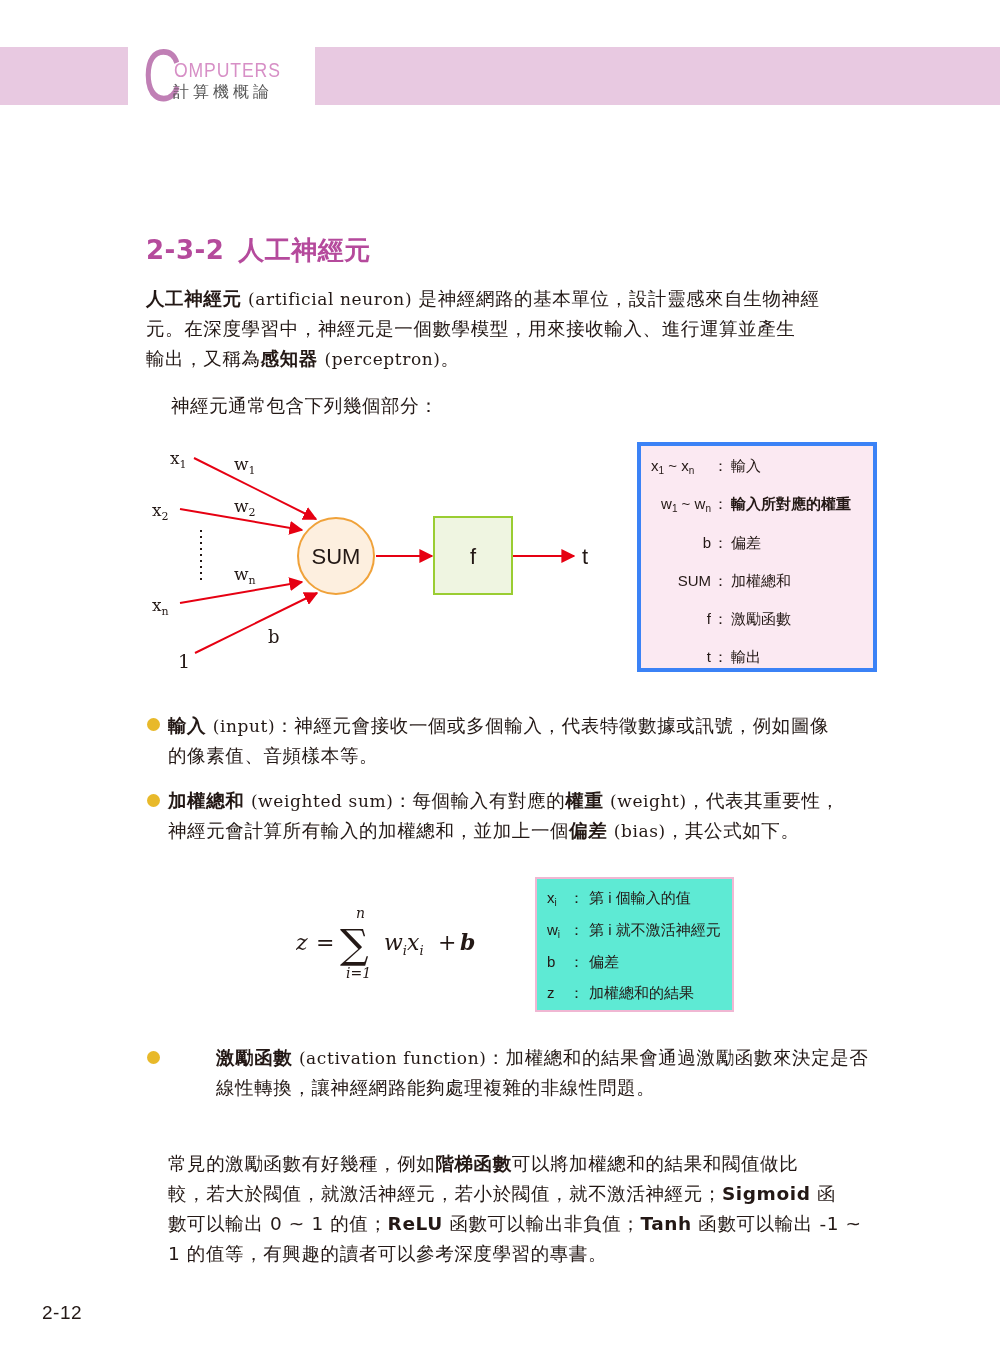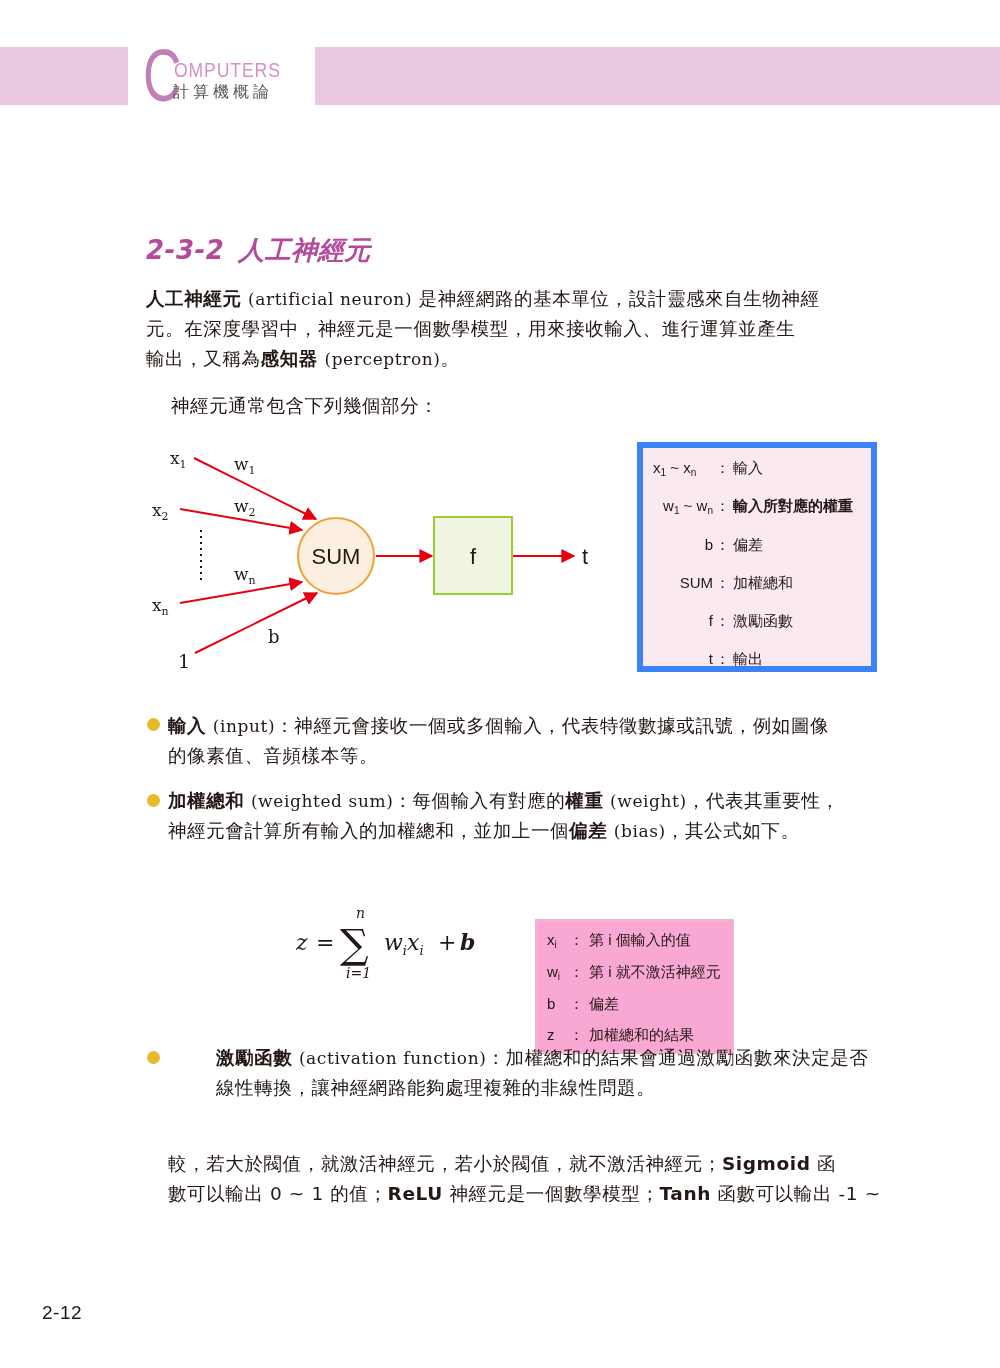--- a/index.html
+++ b/index.html
@@ -10,48 +10,48 @@
   
   .band-left { left:0; top:47px; width:128px; height:58px; background:#e8c9e1; }
   .band-right { left:315px; top:47px; width:685px; height:58px; background:#e8c9e1; }
   .logo-c { left:143px; top:43px; font-family:"Liberation Sans", sans-serif; font-size:74px; line-height:66px;
             color:#c07fb5; font-weight:normal; transform:scaleX(0.72); transform-origin:left top; }
   .logo-en { left:174px; top:60px; font-family:"Liberation Sans", sans-serif; font-size:20px; letter-spacing:1px;
              color:#d78fc6; line-height:20px; transform:scaleX(0.88); transform-origin:left top; }
   .logo-zh { left:173px; top:82px; font-size:16px; letter-spacing:4px; color:#555; line-height:20px; }
 
   
-  .section-title { left:146px; top:233px; font-size:26px; font-weight:bold; color:#b54a9c; letter-spacing:0.5px;font-style:italic; }
+  .section-title { left:146px; top:233px; font-size:26px; font-weight:bold; color:#b54a9c; letter-spacing:0.5px; }
   .section-title .num { margin-right:14px; }
 
   .para { font-size:18.5px; line-height:30px; color:#231815; letter-spacing:0.6px; }
   .para b { font-weight:bold; }
   .serif { font-family:"DejaVu Serif", serif; font-size:17px; }
 
   .p1 { left:146px; top:284px; width:736px; }
   .p2 { left:146px; top:391px; width:736px;margin-left:25px; }
 
   
   .diagram { left:140px; top:440px; width:480px; height:240px; }
 
   
-  .legend1 { left:637px; top:442px; width:240px; height:230px; background:#fbe9f2; border:6px solid #3b82f6; box-sizing:border-box; }
+  .legend1 { left:637px; top:442px; width:240px; height:230px; background:#fbe9f2; border:4px solid #3b82f6; box-sizing:border-box; }
   .lg-row { position:absolute; font-size:15px; color:#231815; font-family:"Liberation Sans", sans-serif; }
   .lg-key { position:absolute; text-align:right; width:72px; left:0; }
   .lg-colon { position:absolute; left:76px; }
   .lg-val { position:absolute; left:92px; white-space:nowrap; }
   sub.s { font-size:10px; vertical-align:-3px; }
 
   
   .bullet { position:absolute; left:147px; width:13px; height:13px; border-radius:50%; background:#e8b92a; }
   .bl-text { position:absolute; left:168px; width:716px; }
 
   
   .formula { left:296px; top:900px; width:200px; height:90px; font-family:"DejaVu Serif", serif; font-style:italic; color:#231815; }
-  .legend2 { left:535px; top:919px; width:199px; height:135px; background:#f9a8d4; border:2px solid #f0b7d3; box-sizing:border-box; }
+  .legend2 { left:535px; top:877px; width:199px; height:135px; background:#5eead4; border:2px solid #f0b7d3; box-sizing:border-box; }
   .lg2-row { position:absolute; left:10px; font-size:15px; font-family:"Liberation Sans", sans-serif; color:#231815; white-space:nowrap; }
   .lg2-key { display:inline-block; width:22px; }
   .lg2-colon { display:inline-block; width:20px; }
 
   .page-num { left:42px; top:1302px; font-size:19px; color:#231815; font-family:"Liberation Sans", sans-serif; letter-spacing:0.5px; }
 </style>
 </head>
 <body>
 
 <div class="abs band-left"></div>
@@ -175,17 +175,19 @@
   <div class="lg2-row" style="top:105px;"><span class="lg2-key">z</span><span class="lg2-colon">：</span><span>加權總和的結果</span></div>
 </div>
 
 <div class="bullet" style="top:1051px;"></div>
 <div class="abs para bl-text" style="top:1043px;margin-left:48px;">
   <div><b>激勵函數</b> <span class="serif">(activation function)</span><span>：加權總和的結果會通過激勵函數來決定是否</span></div>
   <div>線性轉換，讓神經網路能夠處理複雜的非線性問題。</div>
 </div>
 
 <div class="abs para bl-text" style="top:1149px;">
+  <div><span>常見的激勵函數有好幾種，例如</span><b>階梯函數</b><span>可以將加權總和的結果和閥值做比</span></div>
   <div><span>較，若大於閥值，就激活神經元，若小於閥值，就不激活神經元；</span><b>Sigmoid</b><span> 函</span></div>
-  <div><span>數可以輸出 0 ~ 1 的值；</span><b>ReLU</b><span> 神經元是一個數學模型；</span><b>Tanh</b><span> 函數可以輸出 -1 ~</span></div>
+  <div><span>數可以輸出 0 ~ 1 的值；</span><b>ReLU</b><span> 函數可以輸出非負值；</span><b>Tanh</b><span> 函數可以輸出 -1 ~</span></div>
+  <div>1 的值等，有興趣的讀者可以參考深度學習的專書。</div>
 </div>
 
 <div class="abs page-num">2-12</div>
 
 </body></html>

